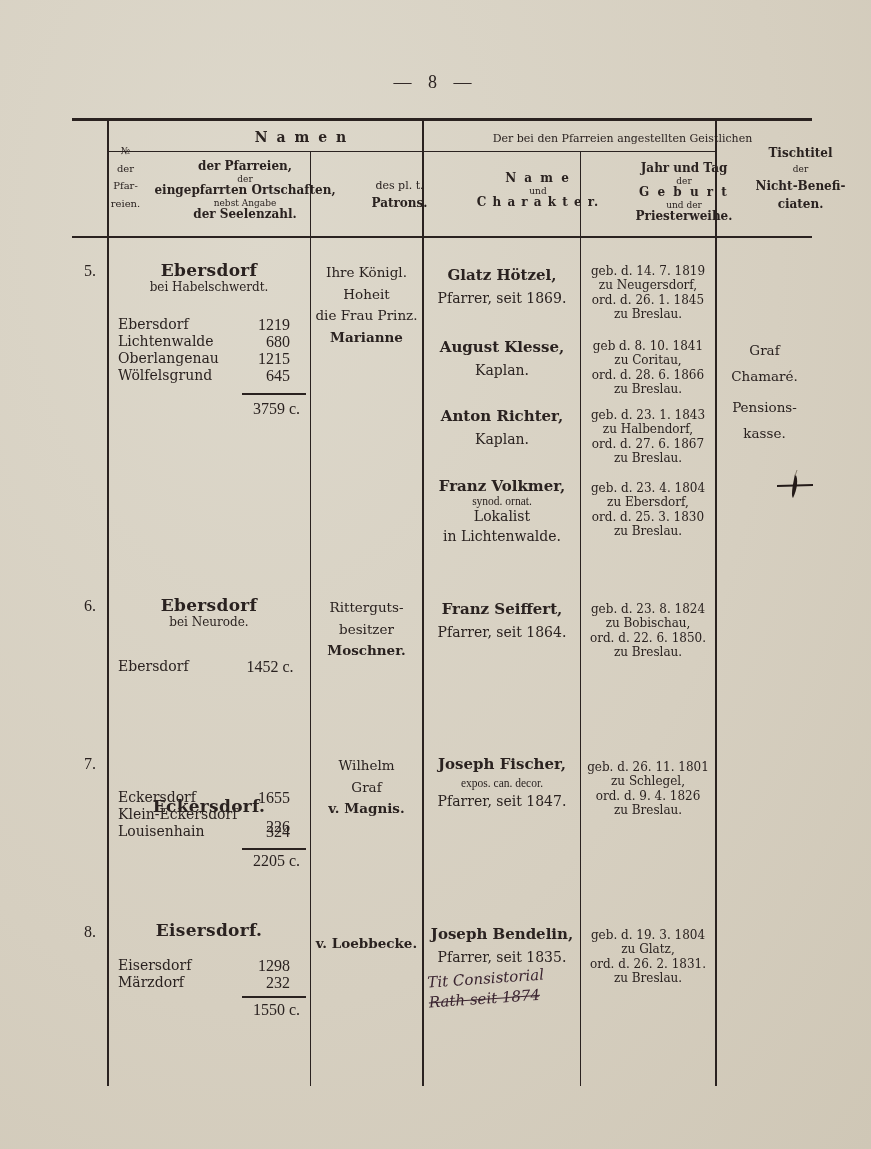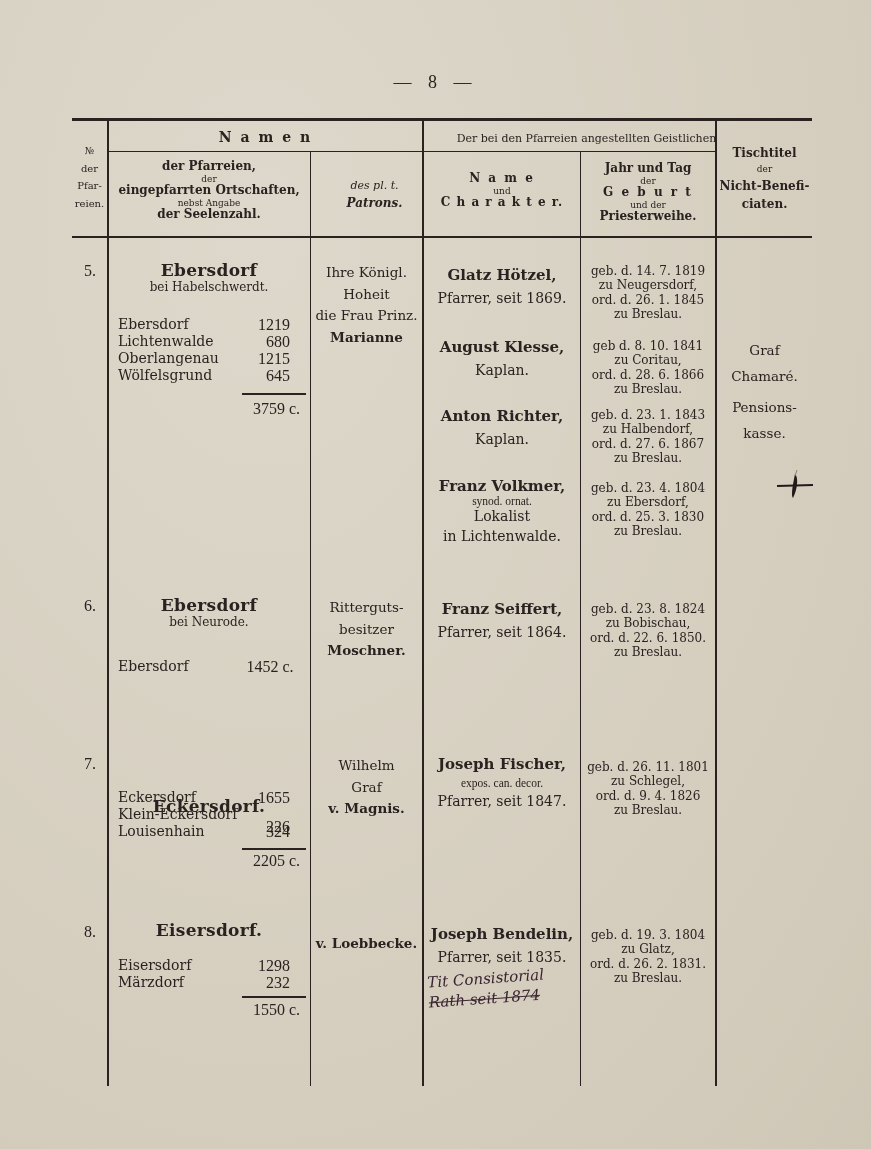--- a/index.html
+++ b/index.html
@@ -8,21 +8,21 @@
     background:#d9d3c5;
     background-image: radial-gradient(ellipse at 30% 20%, #ddd8cb 0%, #d6cfc0 60%, #cfc7b6 100%);
     font-family: "DejaVu Serif", serif;
     color:#2a2220;
   }
   .abs { position:absolute; }
   .page-num { left:0; width:871px; top:72px; text-align:center; font-size:18px; letter-spacing:6px; font-family:"Liberation Serif", serif; }
   .hline { position:absolute; background:#2a2220; }
   .vline { position:absolute; background:#2a2220; width:2px; }
   .c { text-align:center; position:absolute; }
-  .hdr { font-family:"DejaVu Serif", serif; line-height:1.15; }
+  .hdr { font-family:"DejaVu Serif", serif; line-height:1.15;padding-left:36px; }
   .small { font-size:9px; }
   .med { font-size:12px; }
   .bold { font-weight:bold; }
   .rowno { position:absolute; left:72px; width:36px; text-align:center; font-family:"Liberation Serif", serif; font-size:16px; }
   .parish-title { font-weight:bold; font-size:17px; font-family:"DejaVu Serif", serif; letter-spacing:0.3px; }
   .sub { font-size:12px; }
   .village { position:absolute; font-size:14px; font-family:"DejaVu Serif", serif; }
   .count { position:absolute; font-family:"Liberation Serif", serif; font-size:16px; text-align:right; width:60px; }
   .total-rule { position:absolute; height:2px; background:#2a2220; }
   .patron { font-size:13.5px; line-height:1.6; }
@@ -59,21 +59,21 @@
 <div class="c hdr bold" style="left:108px;width:315px;top:129px;font-size:14px;letter-spacing:2px;">N a m e n</div>
 
 <div class="c hdr" style="left:108px;width:202px;top:160px;">
   <div class="bold med">der Pfarreien,</div>
   <div class="small">der</div>
   <div class="bold med">eingepfarrten Ortschaften,</div>
   <div class="small">nebst Angabe</div>
   <div class="bold med">der Seelenzahl.</div>
 </div>
 
-<div class="c hdr" style="left:319px;width:111px;top:180px;font-style:italic;">
+<div class="c hdr" style="left:308px;width:111px;top:180px;">
   <div class="med" style="font-size:11px;margin-bottom:4px;">des pl. t.</div>
   <div class="bold med">Patrons.</div>
 </div>
 
 <div class="c hdr" style="left:424px;width:325px;top:133px;font-size:11px;">Der bei den Pfarreien angestellten Geistlichen</div>
 
 <div class="c hdr" style="left:424px;width:156px;top:172px;">
   <div class="bold med" style="letter-spacing:2px;">N a m e</div>
   <div class="small">und</div>
   <div class="bold med" style="letter-spacing:1px;">C h a r a k t e r.</div>

